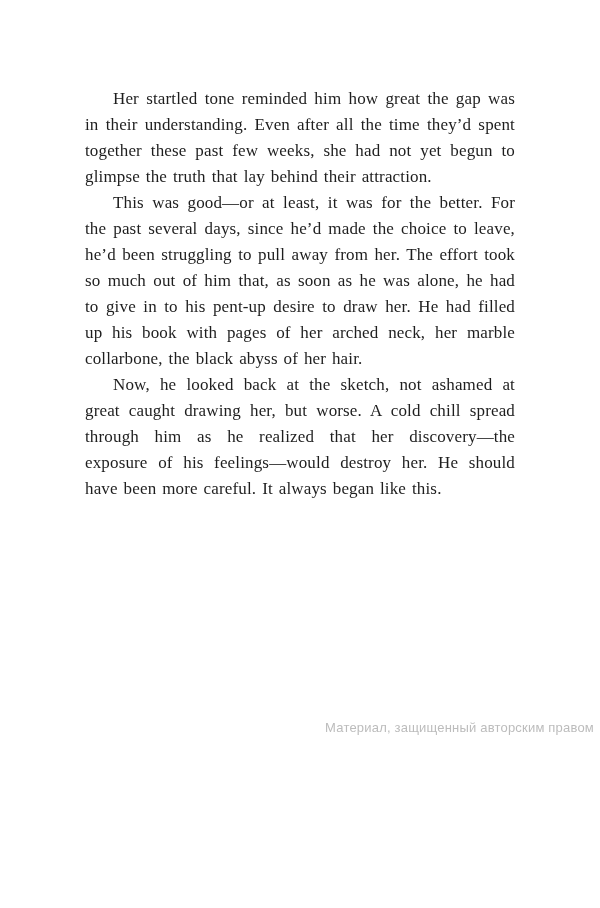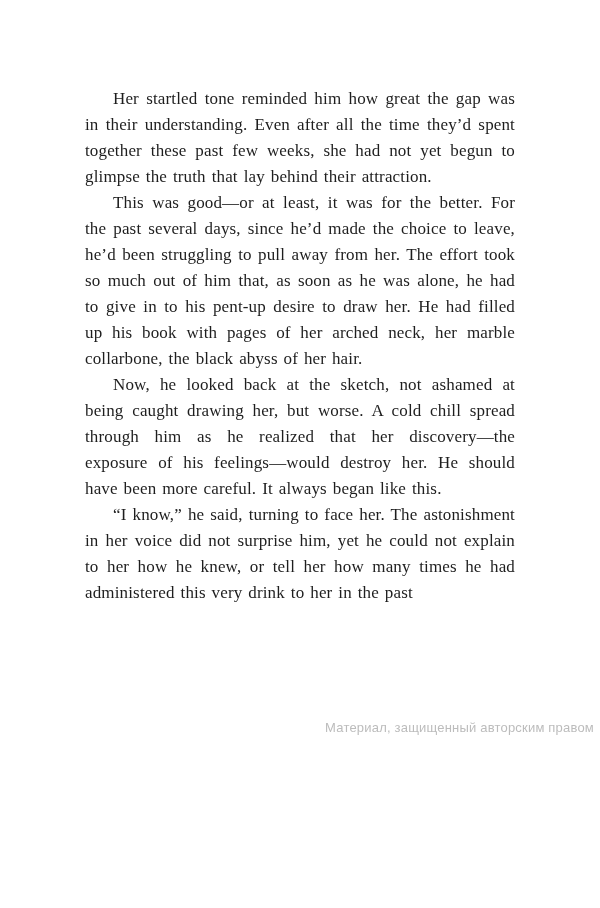--- a/index.html
+++ b/index.html
@@ -65,22 +65,21 @@
   }
 </style>
 </head>
 <body>
 
 <div class="page">
 
   <div class="text-block">
     <p>Her startled tone reminded him how great the gap was in their understanding. Even after all the time they’d spent together these past few weeks, she had not yet begun to glimpse the truth that lay behind their attraction.</p>
     <p>This was good—or at least, it was for the better. For the past several days, since he’d made the choice to leave, he’d been struggling to pull away from her. The effort took so much out of him that, as soon as he was alone, he had to give in to his pent-up desire to draw her. He had filled up his book with pages of her arched neck, her marble collarbone, the black abyss of her hair.</p>
-    <p>Now, he looked back at the sketch, not ashamed at being caught drawing her, but worse. A cold chill spread through him as he realized that her discovery—the exposure of his feelings—would destroy her. He should have been more careful. It always began like this.</p>
-    <p>“I know,” he said, turning to face her. The astonishment in her voice did not surprise him, yet he could not explain to her how he knew, or tell her how many times he had administered this very drink to her in the past</p>
+    <p>Now, he looked back at the sketch, not ashamed at great caught drawing her, but worse. A cold chill spread through him as he realized that her discovery—the exposure of his feelings—would destroy her. He should have been more careful. It always began like this.</p>
   </div>
 
   <div class="footer">
     <span class="orn">
       <svg width="9" height="13" viewBox="0 0 9 13" xmlns="http://www.w3.org/2000/svg">
         <g stroke="#1e1e1e" stroke-width="1.1" stroke-linecap="round" fill="none">
           <path d="M4.5 1.5 L4.5 11.5"></path>
           <path d="M1 3.5 L8 6"></path>
           <path d="M8 8 L1 10.5"></path>
         </g>

